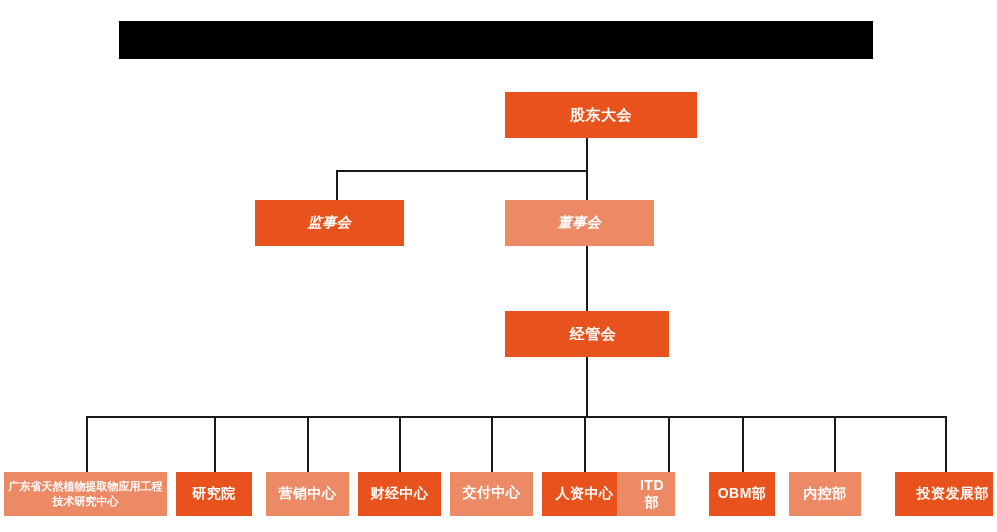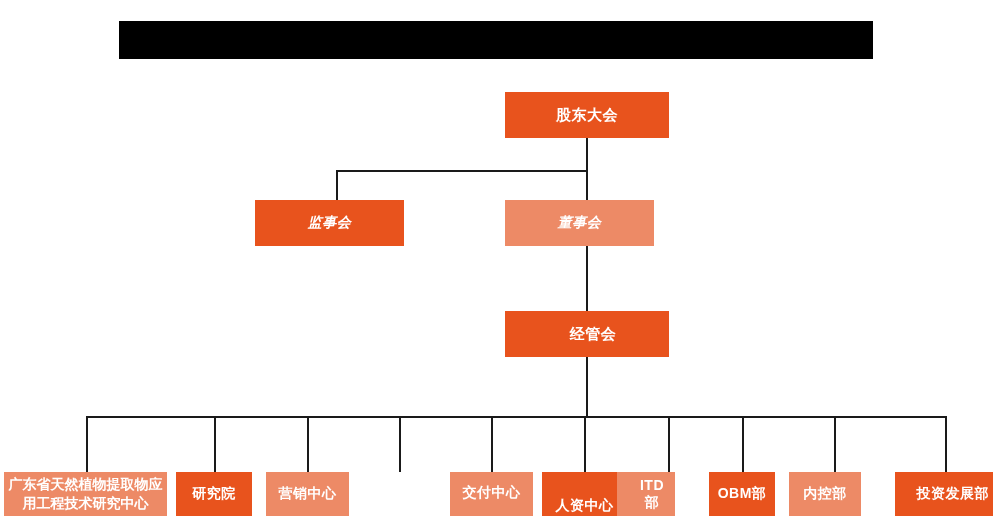--- a/index.html
+++ b/index.html
@@ -45,25 +45,25 @@
   }
   .node.deep   { background: #e8531d; }
   .node.light  { background: #ed8a66; }
 
   .node-label {
     display: block;
     width: 100%;
   }
 
   
-  .lvl-1 { width: 164px; height: 46px; font-size: 15px; }
+  .lvl-1 { width: 192px; height: 46px; font-size: 15px; }
   .lvl-2 { width: 149px; height: 46px; font-size: 14px; font-style: italic; }
   .lvl-3 { width: 164px; height: 46px; font-size: 15px; padding-left: 16px; }
   .leaf  { height: 44px; font-size: 14px; }
-  .leaf.wide-text { font-size: 14px; letter-spacing: 0; line-height: 1.35; }
+  .leaf.wide-text { font-size: 11px; letter-spacing: 0; line-height: 1.35; }
 
   
   .line-v {
     position: absolute;
     width: 2px;
     background: #1a1a1a;
   }
   .line-h {
     position: absolute;
     height: 2px;
@@ -122,26 +122,29 @@
   </div>
 
   <div class="node deep leaf" style="left:176px; top:472px; width:76px;">
     <span class="node-label">研究院</span>
   </div>
 
   <div class="node light leaf" style="left:266px; top:472px; width:83px;">
     <span class="node-label">营销中心</span>
   </div>
 
+  <div class="node deep leaf" style="left:358px; top:472px; width:83px;">
+    <span class="node-label">财经中心</span>
+  </div>
 
   <div class="node light leaf" style="left:450px; top:472px; width:83px;font-family:Liberation Mono, monospace;">
     <span class="node-label">交付中心</span>
   </div>
 
-  <div class="node deep leaf" style="left:542px; top:472px; width:85px;align-items:flex-end;">
+  <div class="node deep leaf" style="left:542px; top:472px; width:85px;">
     <span class="node-label">人资中心</span>
   </div>
 
   <div class="node light leaf" style="left:617px; top:472px; width:58px;padding-left:16px;">
     <span class="node-label">ITD部</span>
   </div>
 
   <div class="node deep leaf" style="left:709px; top:472px; width:66px;align-items:center;">
     <span class="node-label">OBM部</span>
   </div>

